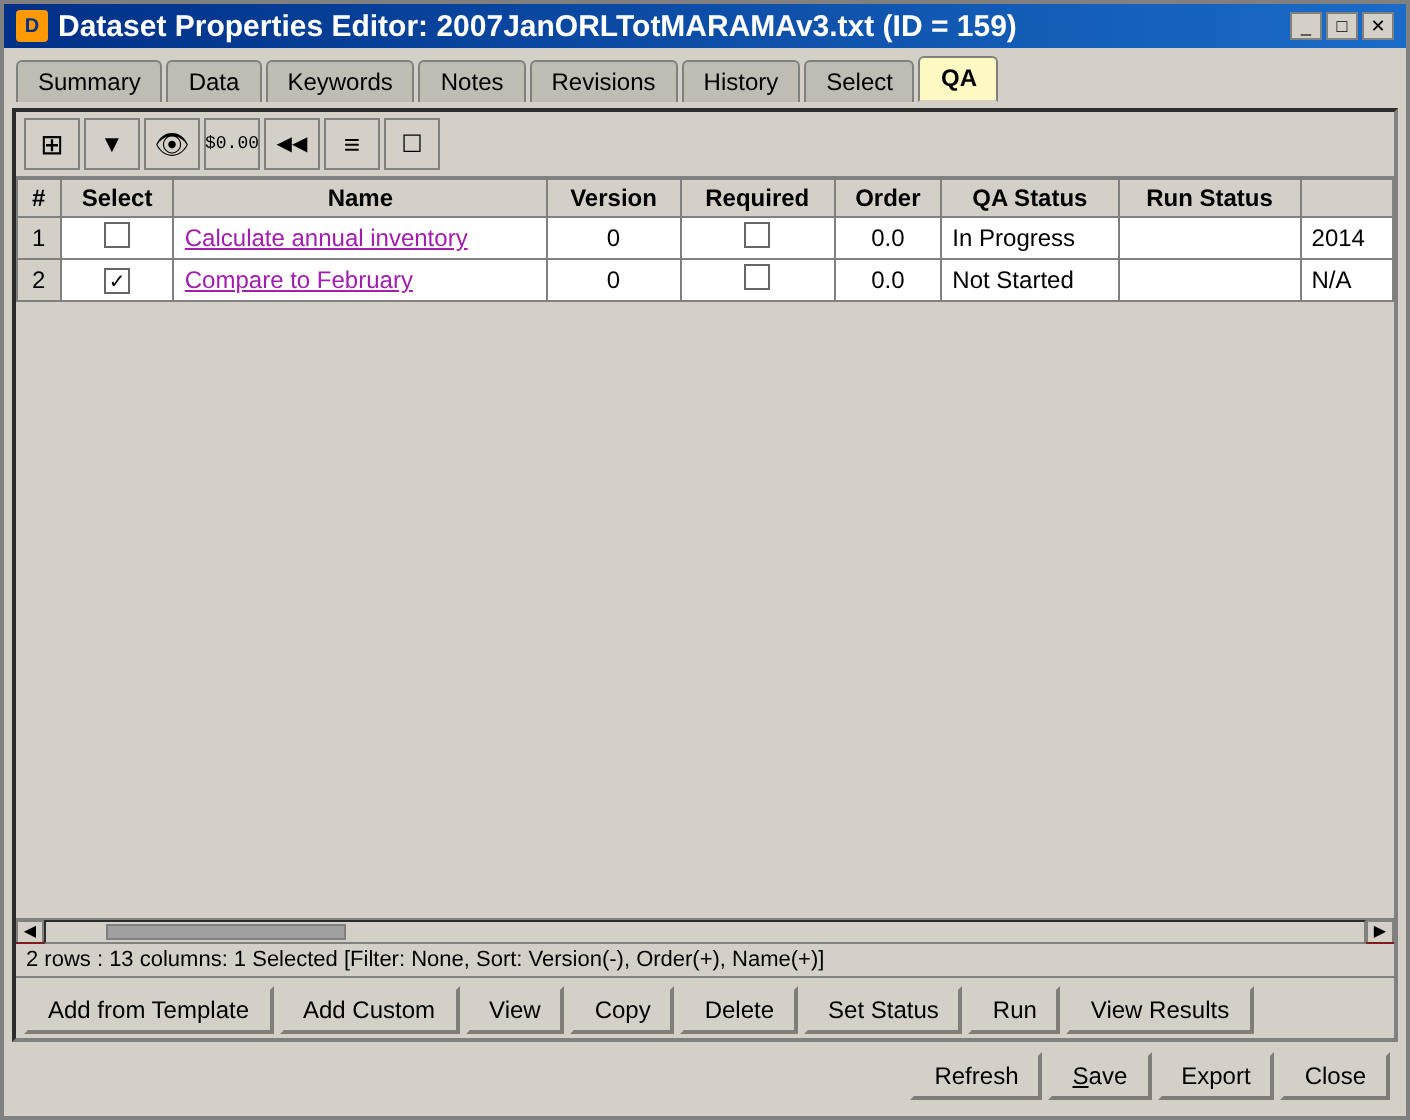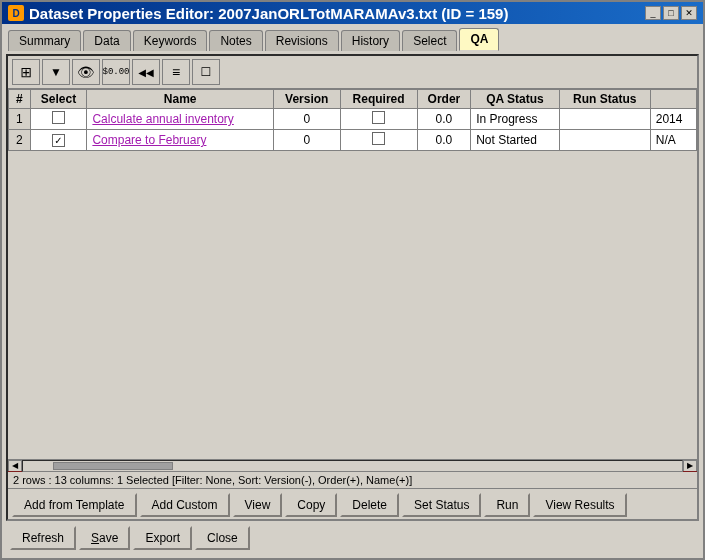--- a/index.html
+++ b/index.html
@@ -222,21 +222,21 @@
       font-size: 11px;
     }
     
     .bottom-toolbar1 {
       display: flex;
       gap: 3px;
       padding: 4px 4px 2px 4px;
     }
     .bottom-toolbar2 {
       display: flex;
-      justify-content: flex-start;
+      justify-content: flex-end;
       gap: 3px;
       padding: 2px 4px 4px 4px;
     }
     .btn {
       padding: 3px 10px;
       border: 2px outset #d4d0c8;
       background: #d4d0c8;
       cursor: pointer;
       font-size: 12px;
       min-width: 40px;

